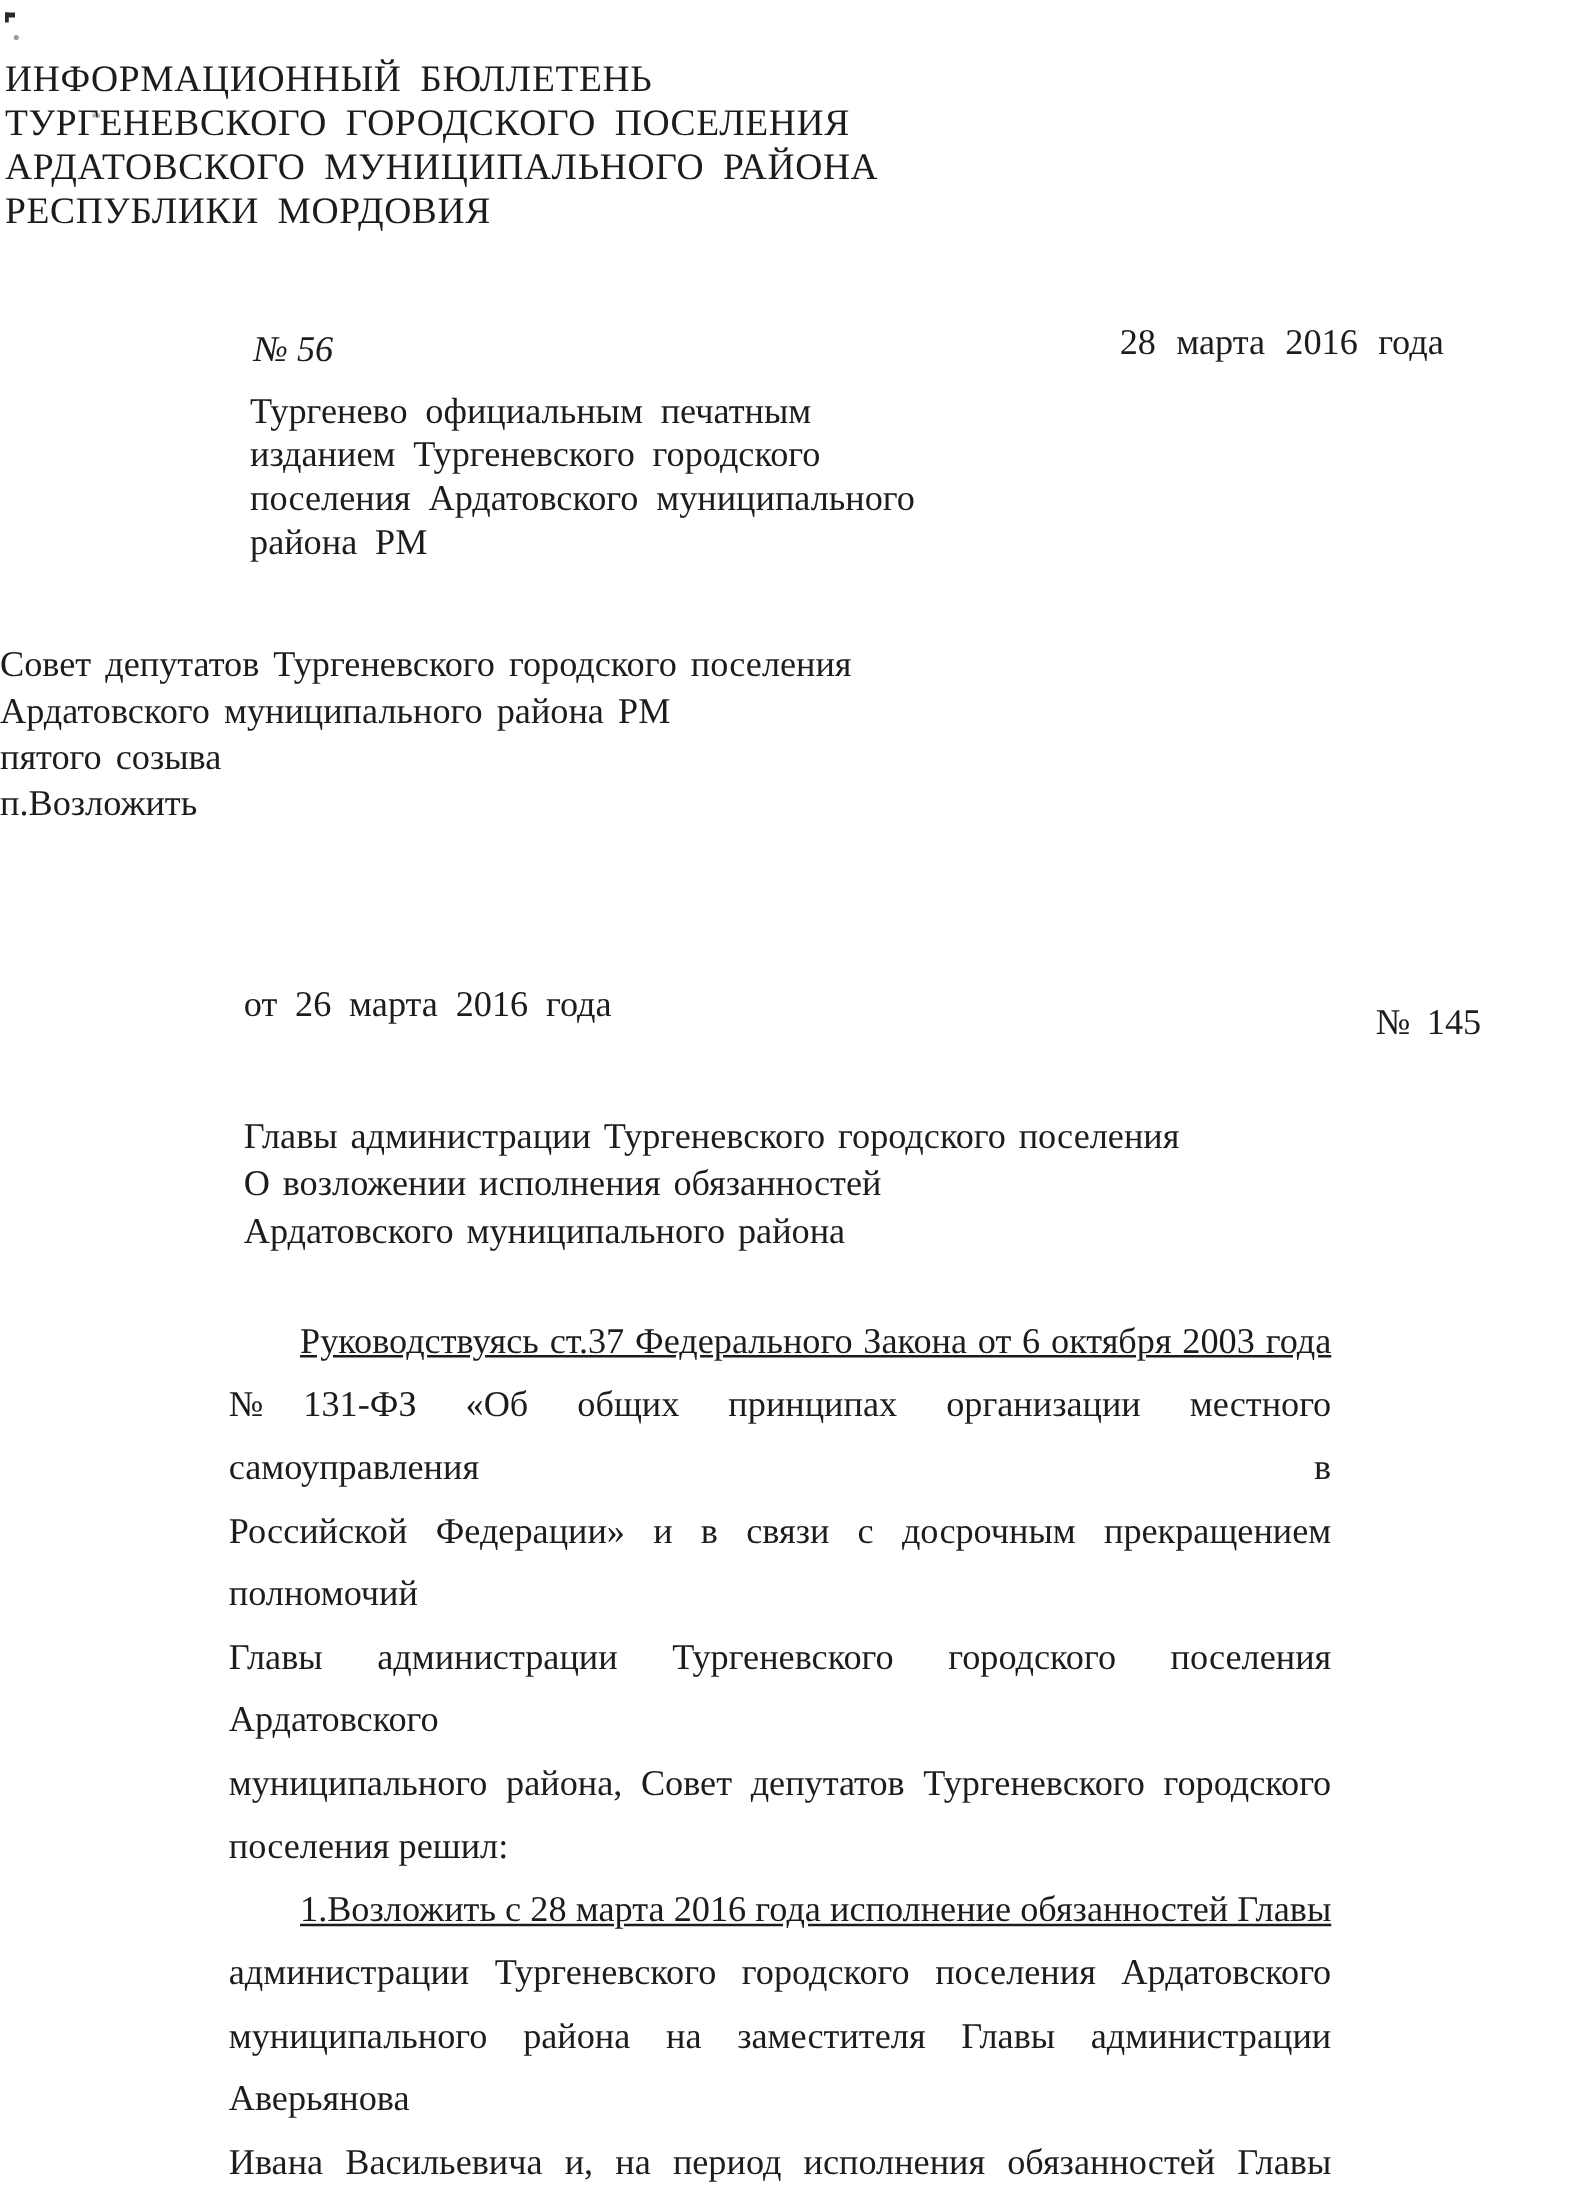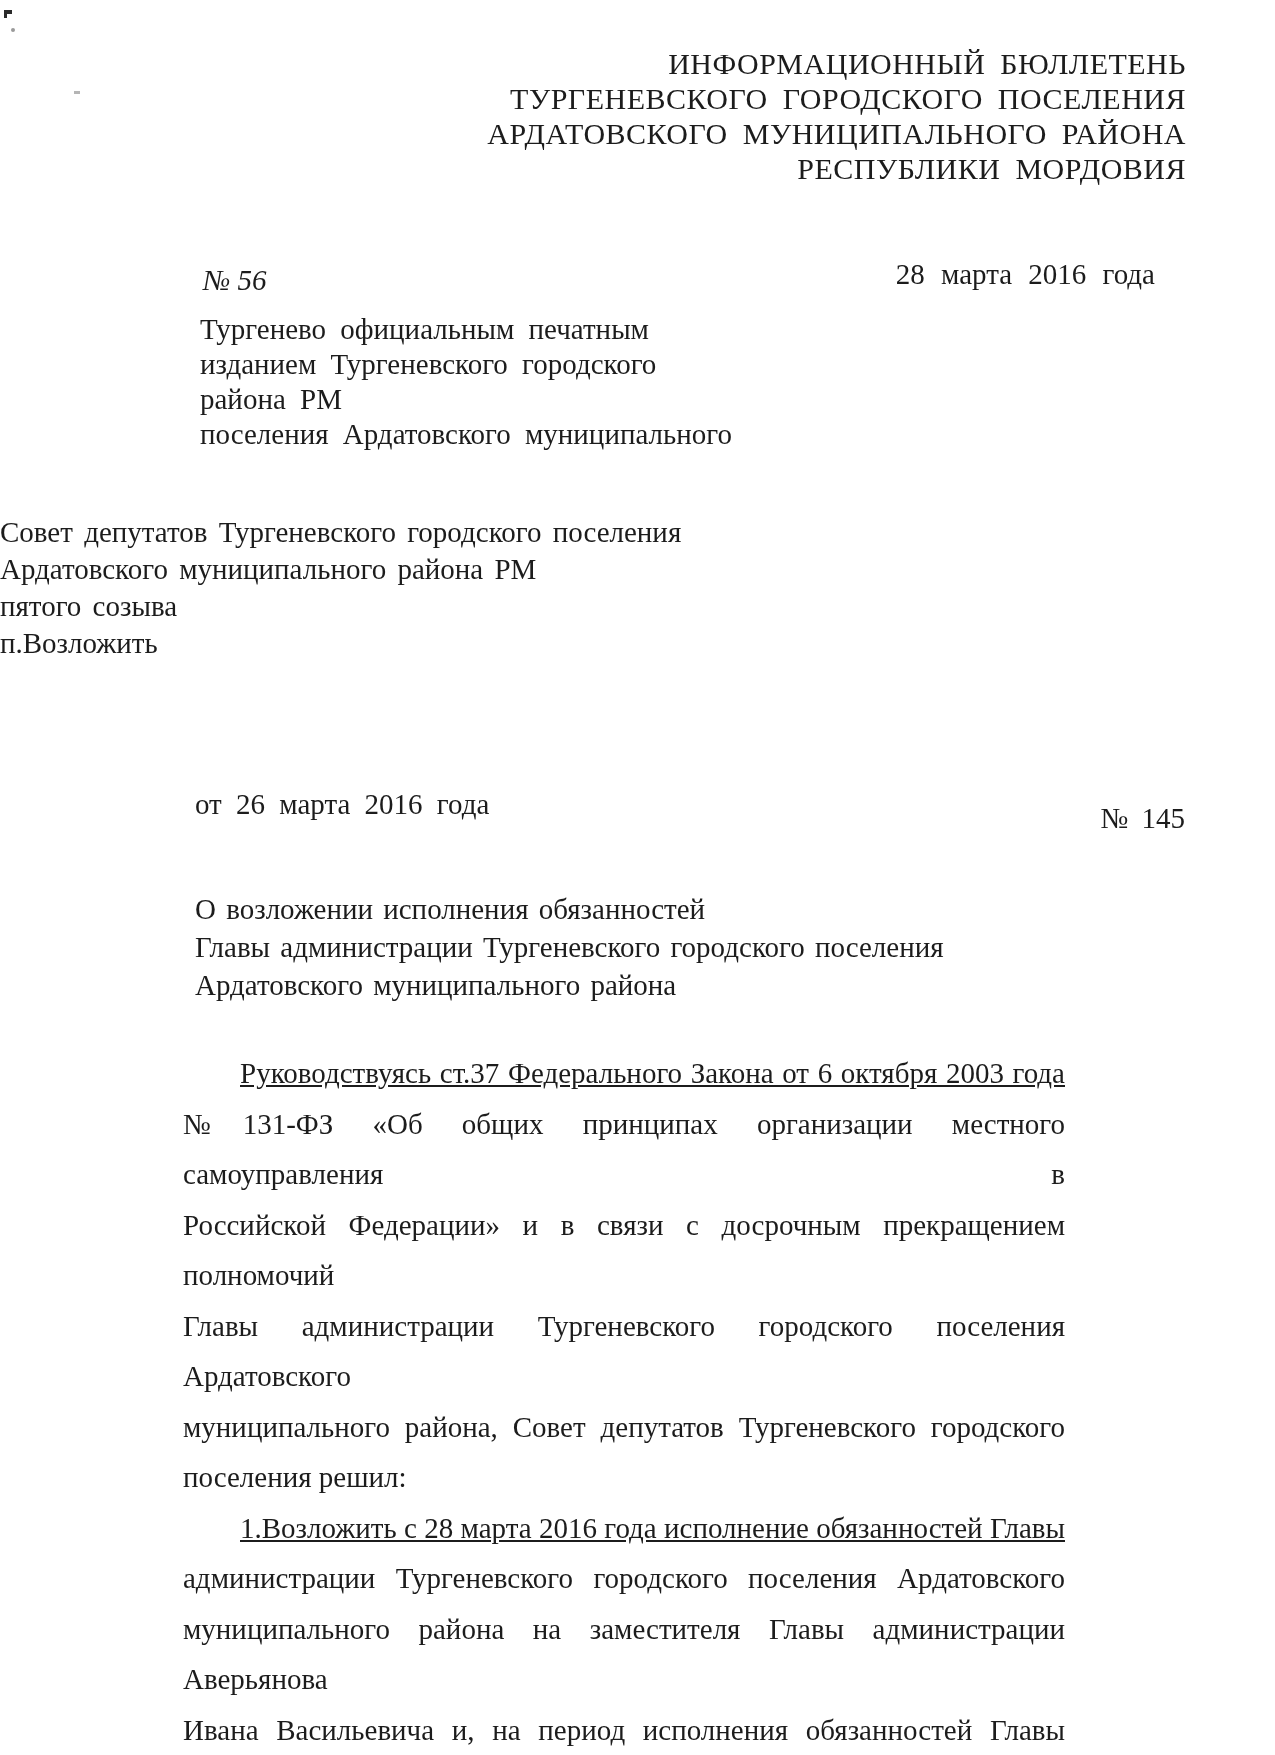--- a/index.html
+++ b/index.html
@@ -4,22 +4,22 @@
 <style>
   html, body { margin:0; padding:0; background:#ffffff; }
   .page {
     position:relative; width:1275px; height:1755px; background:#ffffff;
     font-family:"Liberation Serif","DejaVu Serif",serif; color:#1c1c1c;
     overflow:hidden;
   }
 
   
   .masthead {
-    position:absolute; top:46px; left:16px; width:1170px;
-    text-align:right; font-size:30px; line-height:35px;
+    position:absolute; top:46px; left:4px; width:1170px;
+    text-align:left; font-size:30px; line-height:35px;
     letter-spacing:0.5px; word-spacing:7px;
   }
 
   
   .issue-row { position:absolute; top:248px; left:183px; right:120px; height:48px; font-size:29px; }
   .issue-number { position:absolute; left:20px; top:16px;font-style:italic; }
   .issue-date { position:absolute; right:0; top:10px; word-spacing:9px;margin-left:12px; }
 
   
   .pub-note { position:absolute; top:312px; left:200px; font-size:29px; line-height:35px; word-spacing:7px; }
@@ -78,40 +78,40 @@
   </div>
 
   <div class="issue-row">
     <span class="issue-number">№ 56</span>
     <span class="issue-date">28  марта  2016 года</span>
   </div>
 
   <div class="pub-note">
     <div>Тургенево  официальным  печатным</div>
     <div>изданием  Тургеневского  городского</div>
+    <div>поселения  Ардатовского  муниципального</div>
     <div>района  РМ</div>
-    <div>поселения  Ардатовского  муниципального</div>
   </div>
 
   <div class="council">
     <div>Совет  депутатов Тургеневского городского поселения</div>
     <div>Ардатовского муниципального района  РМ</div>
     <div>пятого созыва</div>
     <div>п.Возложить</div>
   </div>
 
 
   <div class="decision-row">
     <span class="decision-date">от  26  марта 2016 года</span>
     <span class="decision-number">№ 145</span>
   </div>
 
   <div class="subject">
+    <div>Главы администрации Тургеневского городского поселения</div>
     <div>О возложении исполнения обязанностей</div>
-    <div>Главы администрации Тургеневского городского поселения</div>
     <div>Ардатовского  муниципального района</div>
   </div>
 
   <div class="body-text">
     <div>
       <div class="bl indent">Руководствуясь ст.37 Федерального Закона от 6 октября 2003 года</div>
       <div class="bl">№131-ФЗ «Об общих принципах организации местного самоуправления в</div>
       <div class="bl">Российской Федерации» и в связи с досрочным прекращением полномочий</div>
       <div class="bl">Главы администрации Тургеневского городского поселения Ардатовского</div>
       <div class="bl">муниципального района, Совет депутатов Тургеневского городского</div>

